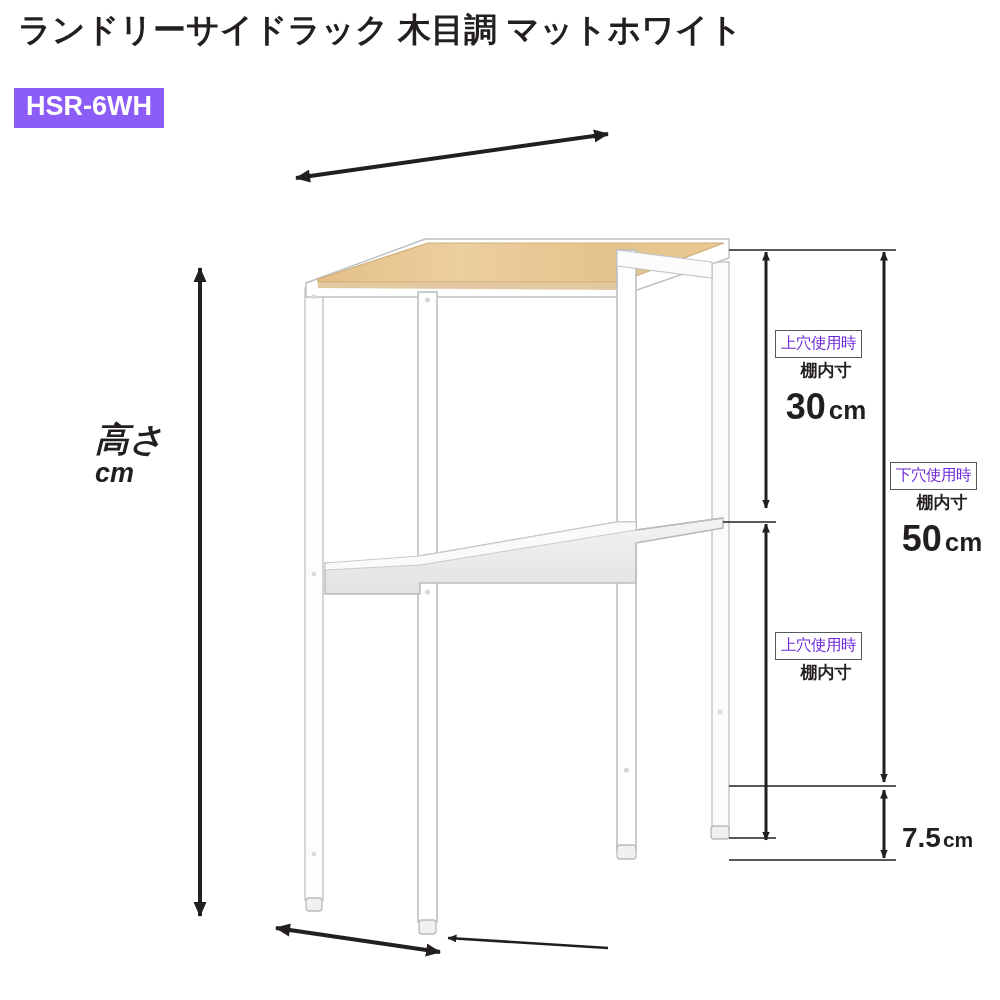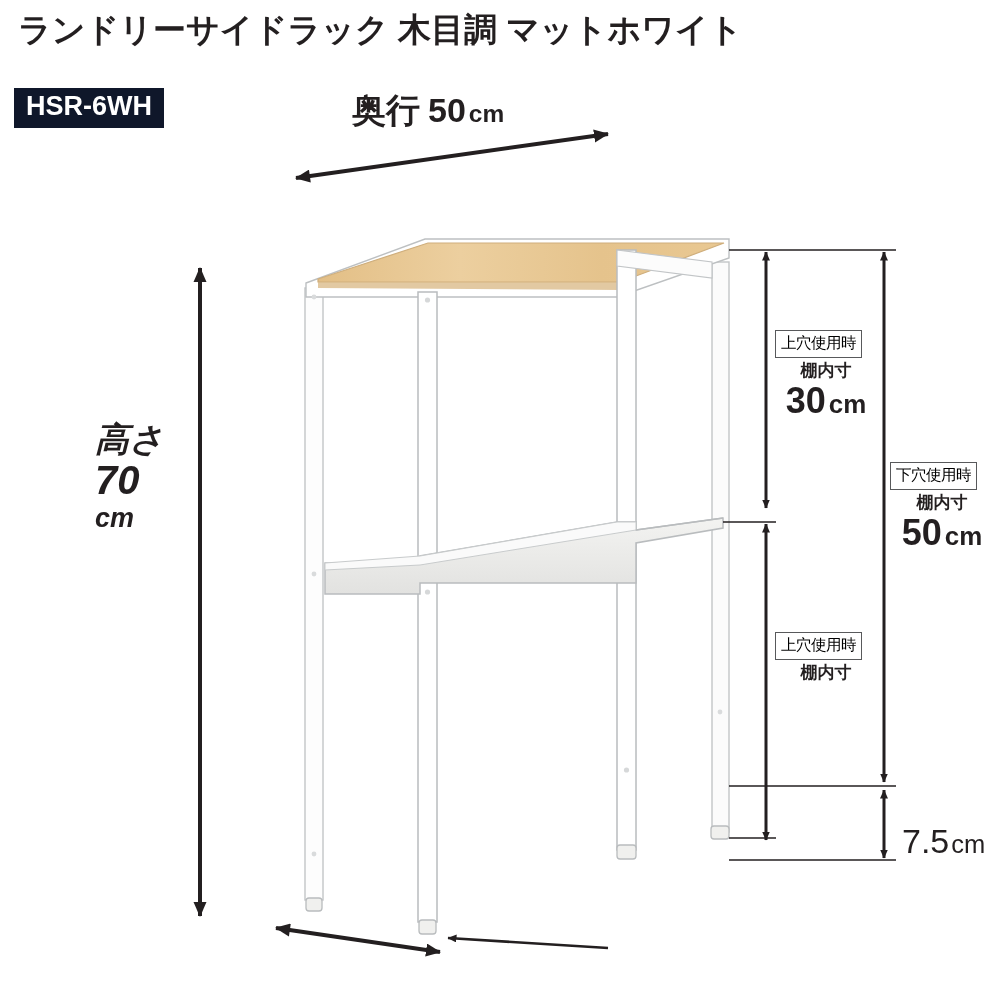--- a/index.html
+++ b/index.html
@@ -27,21 +27,21 @@
     top: 8px;
     font-size: 33px;
     font-weight: bold;
     letter-spacing: 0px;
     white-space: nowrap;
   }
   .sku-badge {
     position: absolute;
     left: 14px;
     top: 88px;
-    background: #0f172a;
+    background: #8b5cf6;
     color: #ffffff;
     font-size: 27px;
     font-weight: bold;
     padding: 4px 12px 6px 12px;
     line-height: 1.1;
   }
   .lbl {
     position: absolute;
     font-weight: bold;
     white-space: nowrap;
@@ -72,49 +72,50 @@
     font-style: italic;
   }
   .adjuster-label {
     left: 612px;
     top: 950px;
     font-size: 30px;
   }
   .note-box {
     position: absolute;
     border: 1.6px solid #58595b;
-    color: #000000;
+    color: #6d28d9;
     font-size: 15.5px;
     padding: 2px 5px 3px 5px;
     background: #ffffff;
     white-space: nowrap;
     font-weight: normal;
     letter-spacing: -0.5px;
   }
   .meas-text {
     position: absolute;
     text-align: center;
     font-weight: bold;
     white-space: nowrap;
     line-height: 1.1;
   }
   .meas-name {
     font-size: 17px;
   }
   .meas-value {
     font-size: 31px;
+    margin-top: 6px;
   }
   .meas-value .unit {
     font-size: 0.72em;
     margin-left: 3px;
   }
   .small-meas {
     position: absolute;
-    font-size: 34px;
-    font-weight: normal;
+    font-size: 28px;
+    font-weight: bold;
     white-space: nowrap;
   }
   .small-meas .unit {
     font-size: 0.75em;
     margin-left: 2px;
   }
   svg { display: block; }
 </style>
 </head>
 <body>
@@ -217,28 +218,24 @@
 
     <g stroke="#231f20" stroke-width="1.6">
       <line x1="729" y1="250" x2="896" y2="250"></line>
       <line x1="723" y1="522" x2="776" y2="522"></line>
       <line x1="729" y1="838" x2="776" y2="838"></line>
       <line x1="729" y1="786" x2="896" y2="786"></line>
       <line x1="729" y1="860" x2="896" y2="860"></line>
     </g>
   </svg>
 
-  <div class="lbl depth-label">
-    <span>奥行</span><span style="margin-left:8px;">50</span><span class="unit">cm</span>
-  </div>
 
 
   <div class="lbl height-label">
     <div>高さ</div>
-    <div style="font-size:40px;">70</div>
     <div style="font-size:27px;">cm</div>
   </div>
 
 
   <div class="note-box" style="left:775px; top:330px;">上穴使用時</div>
   <div class="meas-text" style="left:770px; top:362px; width:112px;">
     <div class="meas-name">棚内寸</div>
     <div class="meas-value" style="font-size:36px;">
       <span>30</span><span class="unit">cm</span>
     </div>

